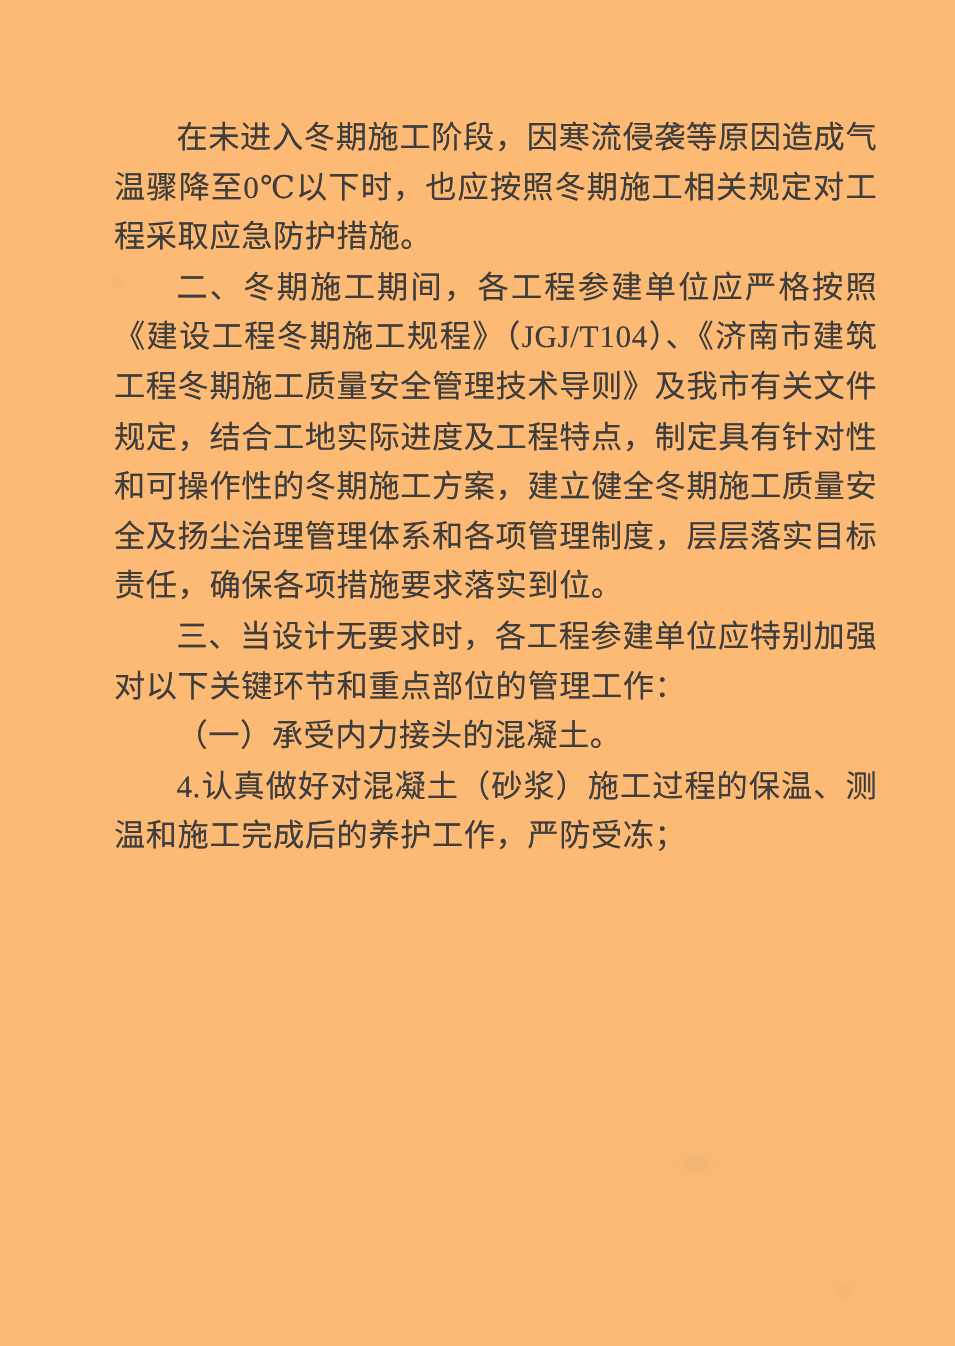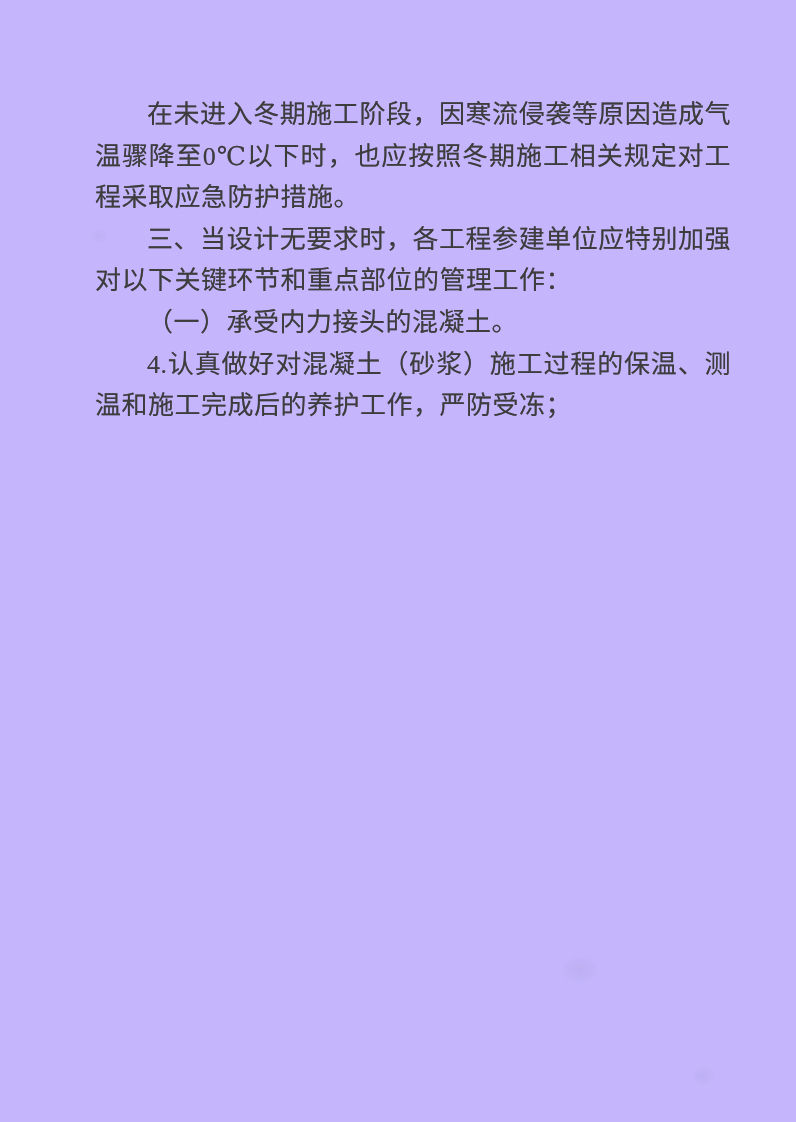--- a/index.html
+++ b/index.html
@@ -4,21 +4,21 @@
 <style>
   html, body {
     margin: 0;
     padding: 0;
     background: #ffffff;
   }
   .page {
     position: relative;
     width: 796px;
     height: 1122px;
-    background: #c4b5fd;
+    background: #fdba74;
     overflow: hidden;
     box-sizing: border-box;
     font-family: "Liberation Serif", "DejaVu Serif", serif;
   }
   .doc-body {
     position: absolute;
     top: 94px;
     left: 95px;
     width: 636px;
     font-size: 26px;
@@ -53,20 +53,21 @@
     left: 88px; top: 228px; width: 22px; height: 16px;
     background: radial-gradient(ellipse at center, rgba(120,120,120,0.07), rgba(120,120,120,0) 70%);
   }
 </style>
 </head>
 <body>
 
 <div class="page">
   <div class="doc-body">
     <p>在未进入冬期施工阶段，因寒流侵袭等原因造成气温骤降至0℃以下时，也应按照冬期施工相关规定对工程采取应急防护措施。</p>
+    <p>二、冬期施工期间，各工程参建单位应严格按照《建设工程冬期施工规程》（JGJ/T104）、《济南市建筑工程冬期施工质量安全管理技术导则》及我市有关文件规定，结合工地实际进度及工程特点，制定具有针对性和可操作性的冬期施工方案，建立健全冬期施工质量安全及扬尘治理管理体系和各项管理制度，层层落实目标责任，确保各项措施要求落实到位。</p>
     <p>三、当设计无要求时，各工程参建单位应特别加强对以下关键环节和重点部位的管理工作：</p>
     <p>（一）承受内力接头的混凝土。</p>
     <p>4.认真做好对混凝土（砂浆）施工过程的保温、测温和施工完成后的养护工作，严防受冻；</p>
   </div>
 
   <div class="smudge smudge-1"></div>
   <div class="smudge smudge-2"></div>
   <div class="smudge smudge-3"></div>
 </div>
 

